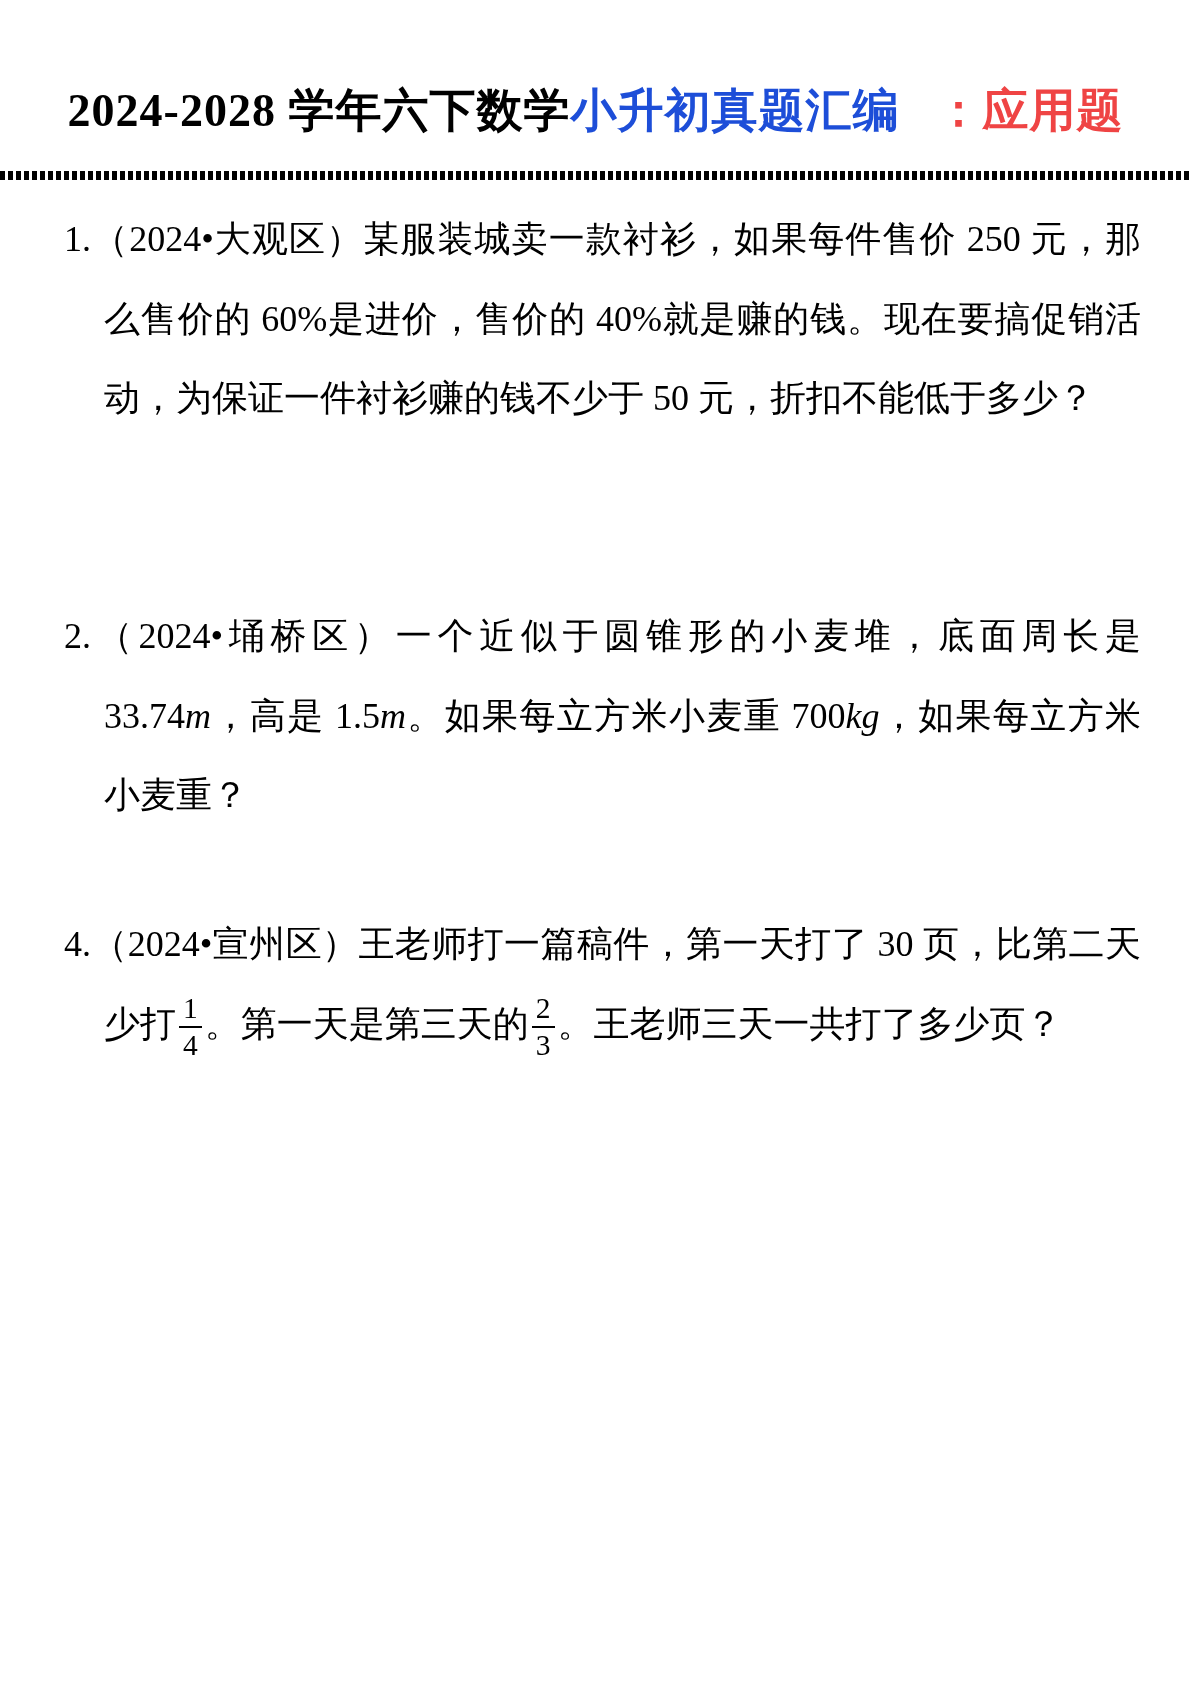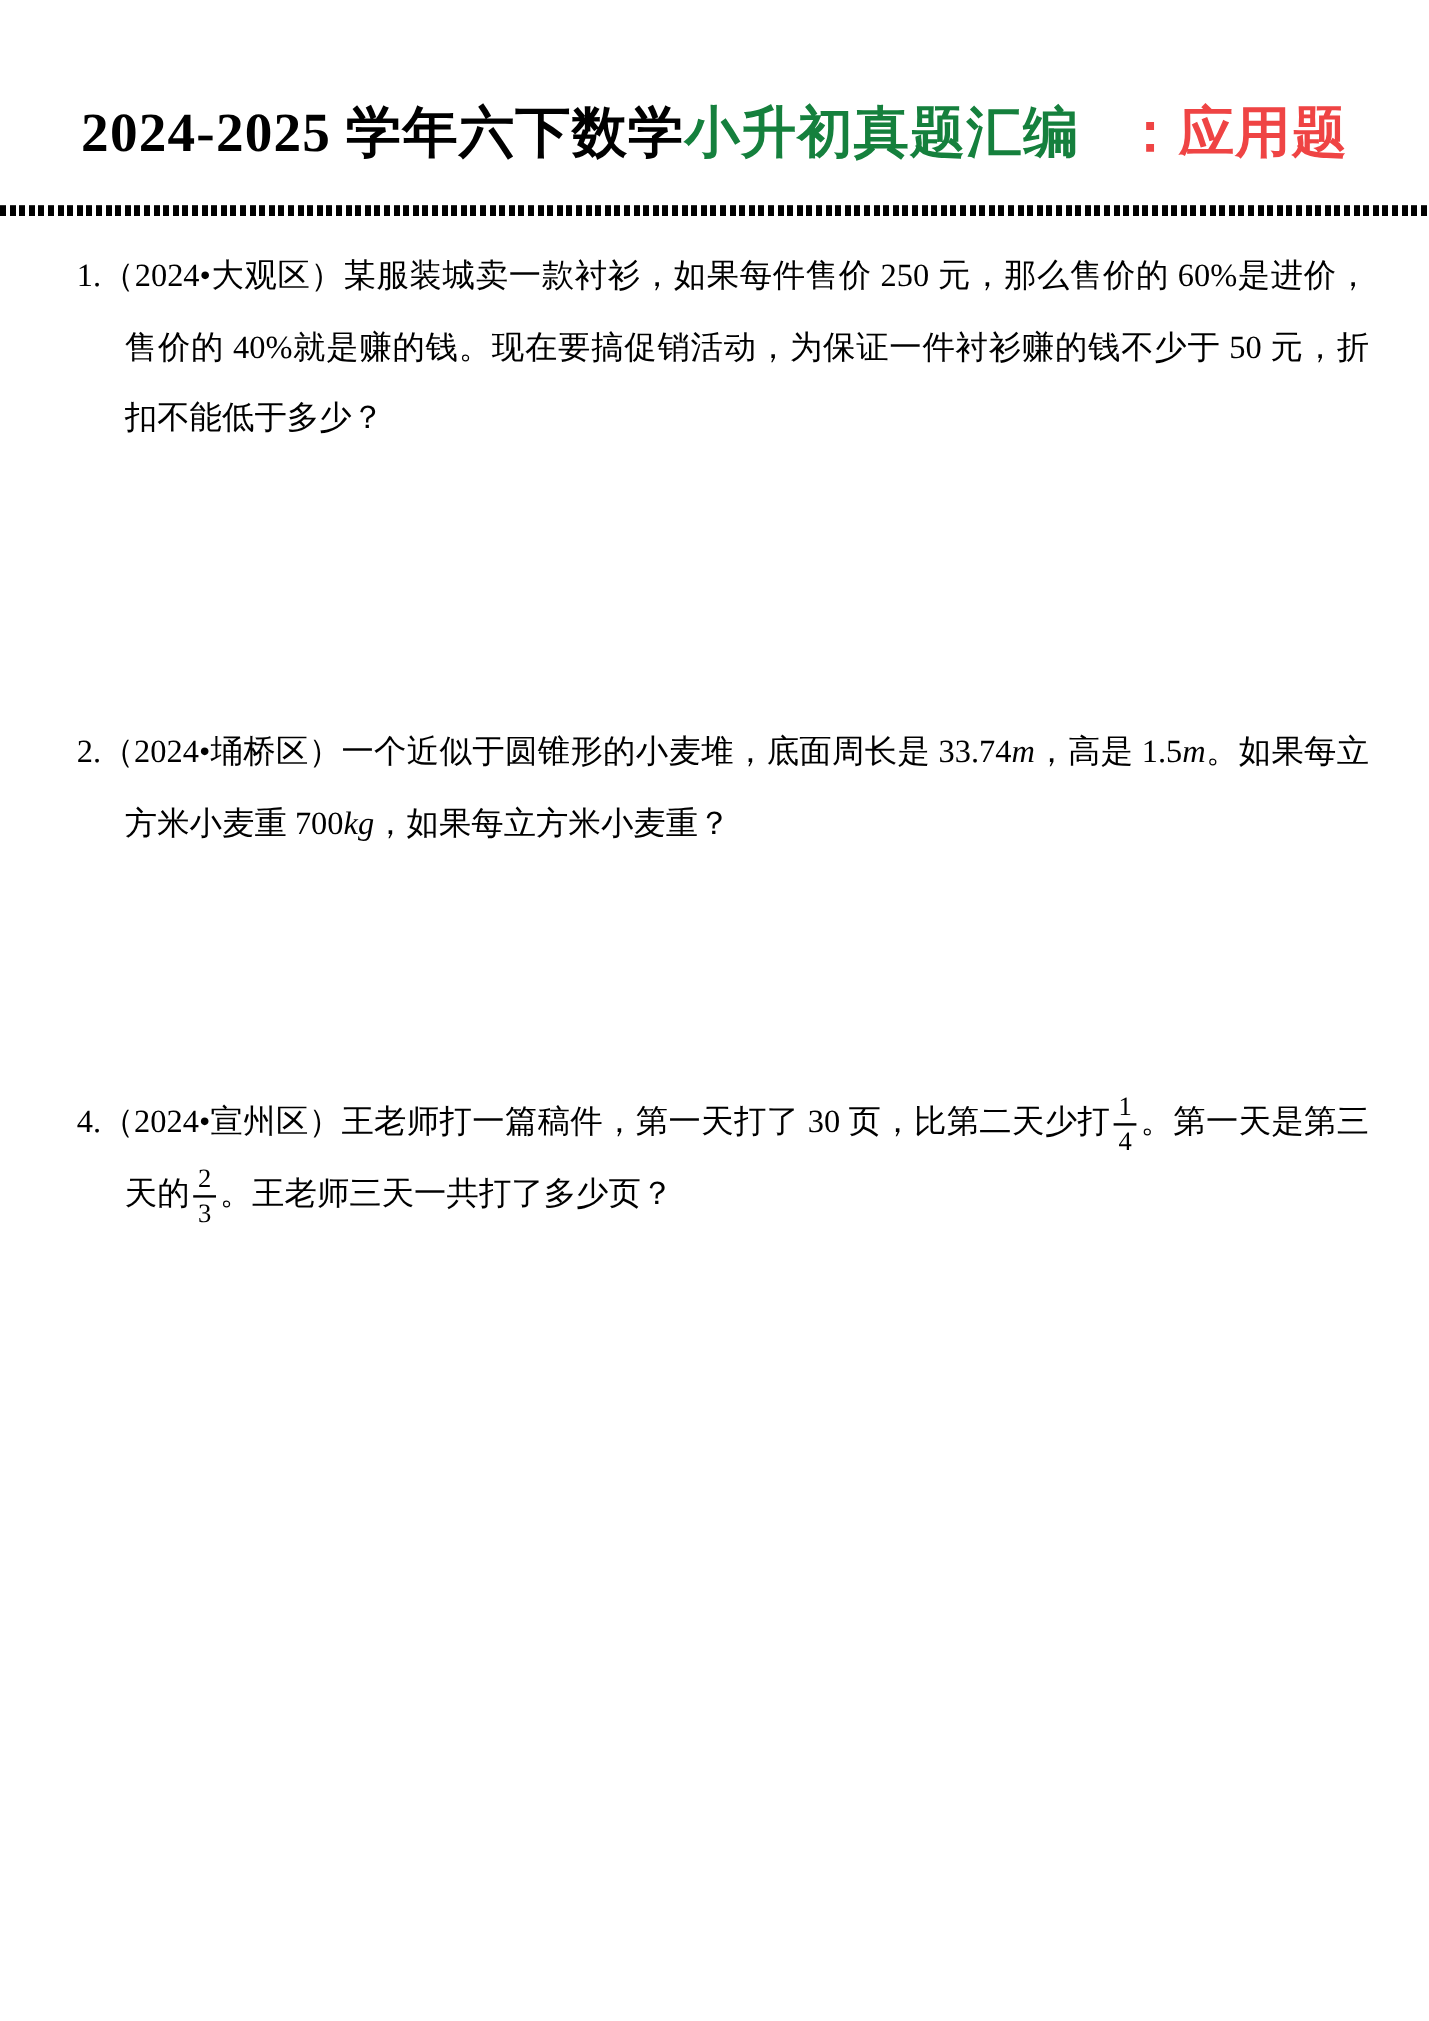--- a/index.html
+++ b/index.html
@@ -30,21 +30,21 @@
     white-space: nowrap;
   }
   .dotted-divider {
     margin-top: 18px;
     height: 9px;
     width: 100%;
     background: repeating-linear-gradient(90deg, #000 0px, #000 5px, transparent 5px, transparent 8px);
   }
   .problem-list {
     padding: 20px 50px 0 64px;
-    font-size: 27px;
+    font-size: 36px;
     line-height: 2.2;
     text-align: justify;
   }
   .problem {
     padding-left: 40px;
     text-indent: -40px;
   }
   
   .problem-1 { min-height: 397px; }
   .problem-2 { min-height: 308px; }
@@ -69,20 +69,20 @@
   }
   .frac .den {
     display: block;
     padding-top: 1px;
   }
 </style>
 </head>
 <body>
 
 <div class="page">
-  <h1 class="doc-title"><span style="color: rgb(0, 0, 0);">2024-2025 学年六下数学</span><span style="color: #15803d;">小升初真题汇编</span><span style="color: #ef4444; margin-left: 36px;">：应用题</span></h1>
+  <h1 class="doc-title"><span style="color: rgb(0, 0, 0);">2024-2028 学年六下数学</span><span style="color: #1d4ed8;">小升初真题汇编</span><span style="color: #ef4444; margin-left: 36px;">：应用题</span></h1>
   <div class="dotted-divider"></div>
   <div class="problem-list">
       <div class="problem problem-1"><span class="txt">1.（2024•大观区）某服装城卖一款衬衫，如果每件售价 250 元，那么售价的 60%是进价，售价的 40%就是赚的钱。现在要搞促销活动，为保证一件衬衫赚的钱不少于 50 元，折扣不能低于多少？</span></div>
       <div class="problem problem-2"><span class="txt">2.（2024•埇桥区）一个近似于圆锥形的小麦堆，底面周长是 33.74</span><span class="unit">m</span><span class="txt">，高是 1.5</span><span class="unit">m</span><span class="txt">。如果每立方米小麦重 700</span><span class="unit">kg</span><span class="txt">，如果每立方米小麦重？</span></div>
       <div class="problem problem-4"><span class="txt">4.（2024•宣州区）王老师打一篇稿件，第一天打了 30 页，比第二天少打</span><span class="frac"><span class="num">1</span><span class="den">4</span></span><span class="txt">。第一天是第三天的</span><span class="frac"><span class="num">2</span><span class="den">3</span></span><span class="txt">。王老师三天一共打了多少页？</span></div>
     </div>
 </div>
 
 </body></html>

